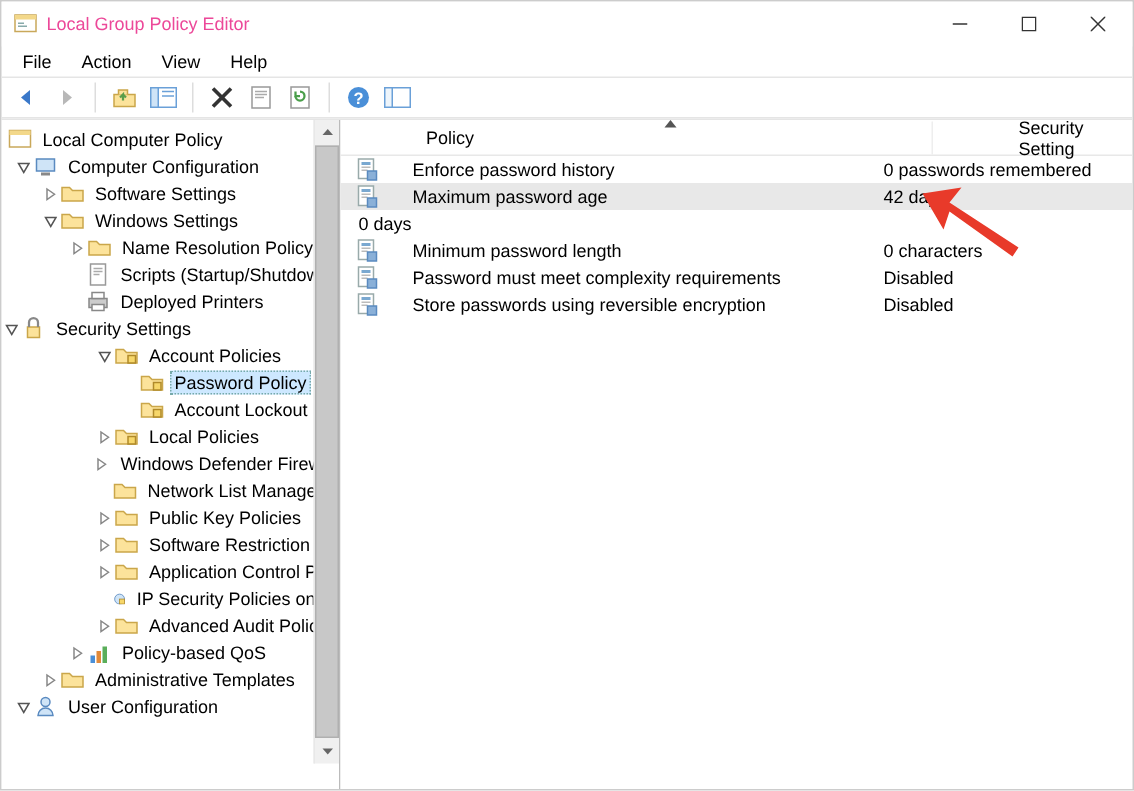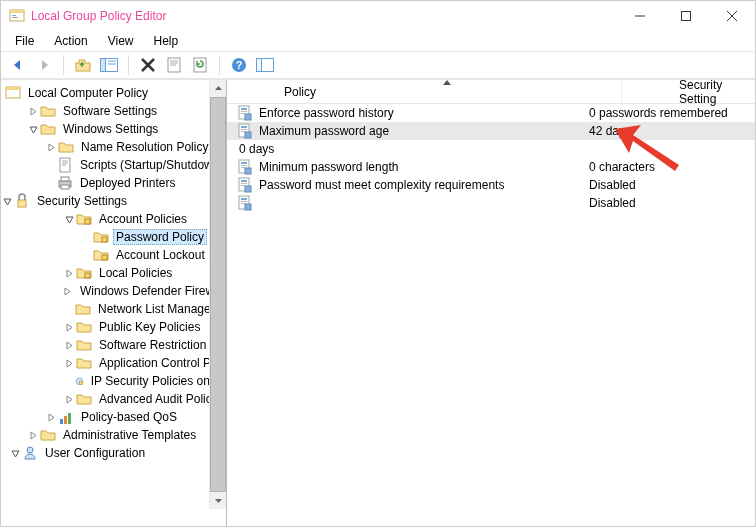--- a/index.html
+++ b/index.html
@@ -121,21 +121,21 @@
     border-left: 4px solid transparent;
     border-right: 4px solid transparent;
     border-bottom: 5px solid #555;
   }
   .list-body { }
   .list-row {
     height: 18px; display: flex; align-items: center; font-size: 12px;
   }
   .list-row.selected { background: #e8e8e8; }
   .list-row .cell-policy {
-    width: 350px; padding-left: 10px; display: flex; align-items: center; gap: 6px;
+    width: 350px; padding-left: 10px; display: flex; align-items: center; gap: 22px;
   }
   .list-row .cell-setting { flex: 1; padding-left: 12px; }
   .pol-icon { width:16px; height:16px; display:inline-flex; align-items:center; justify-content:center; }
   
   .arrow-callout {
     position: absolute;
     left: 388px; top: 43px;
     pointer-events: none;
   }
   
@@ -275,20 +275,34 @@
       <div class="tree-inner">
         <div class="tree-row" style="padding-left:4px">
           <span class="node-icon">
               <svg viewBox="0 0 16 16">
                 <rect x="1" y="2" width="14" height="11" fill="#fff" stroke="#c9a85a"></rect>
                 <rect x="1" y="2" width="14" height="3" fill="#f3d88a"></rect>
               </svg>
             </span>
           <span class="label-box">Local Computer Policy</span>
         </div>
+        <div class="tree-row" style="padding-left:8px">
+          <span class="twisty">
+              <svg viewBox="0 0 9 9">
+                <path d="M1 2 L8 2 L4.5 8 Z" fill="none" stroke="#555"></path>
+              </svg>
+            </span>
+          <span class="node-icon">
+              <svg viewBox="0 0 16 16">
+                <rect x="2" y="3" width="12" height="8" fill="#cfe4f7" stroke="#5a8ac0"></rect>
+                <rect x="5" y="12" width="6" height="2" fill="#888"></rect>
+              </svg>
+            </span>
+          <span class="label-box">Computer Configuration</span>
+        </div>
         <div class="tree-row" style="padding-left:26px">
           <span class="twisty">
               <svg viewBox="0 0 9 9">
                 <path d="M2 1 L7 4.5 L2 8 Z" fill="none" stroke="#888"></path>
               </svg>
             </span>
           <span class="node-icon">
               <svg viewBox="0 0 16 16">
                 <path d="M1 4 L6 4 L8 6 L15 6 L15 13 L1 13 Z" fill="#fce39b" stroke="#caa64a"></path>
               </svg>
@@ -608,20 +622,21 @@
           <div class="cell-policy">
             <span class="pol-icon">
               <svg viewBox="0 0 16 16">
                 <rect x="2" y="1" width="10" height="13" fill="#fff" stroke="#9aa"></rect>
                 <rect x="4" y="3" width="6" height="2" fill="#7aa8d0"></rect>
                 <rect x="4" y="6" width="6" height="1" fill="#bbb"></rect>
                 <rect x="4" y="8" width="4" height="1" fill="#bbb"></rect>
                 <rect x="8" y="9" width="6" height="6" fill="#8ab0d8" stroke="#5a8ac0"></rect>
               </svg>
             </span>
+            <span>Store passwords using reversible encryption</span>
           </div>
           <div class="cell-setting">Disabled</div>
         </div>
       </div>
 
     <div class="arrow-callout">
       <svg width="70" height="50" viewBox="0 0 70 50">
         <path d="M64 42 L18 12 L26 2 L0 6 L14 30 L18 18 L60 48 Z" fill="#e83a2a"></path>
       </svg>
     </div>

